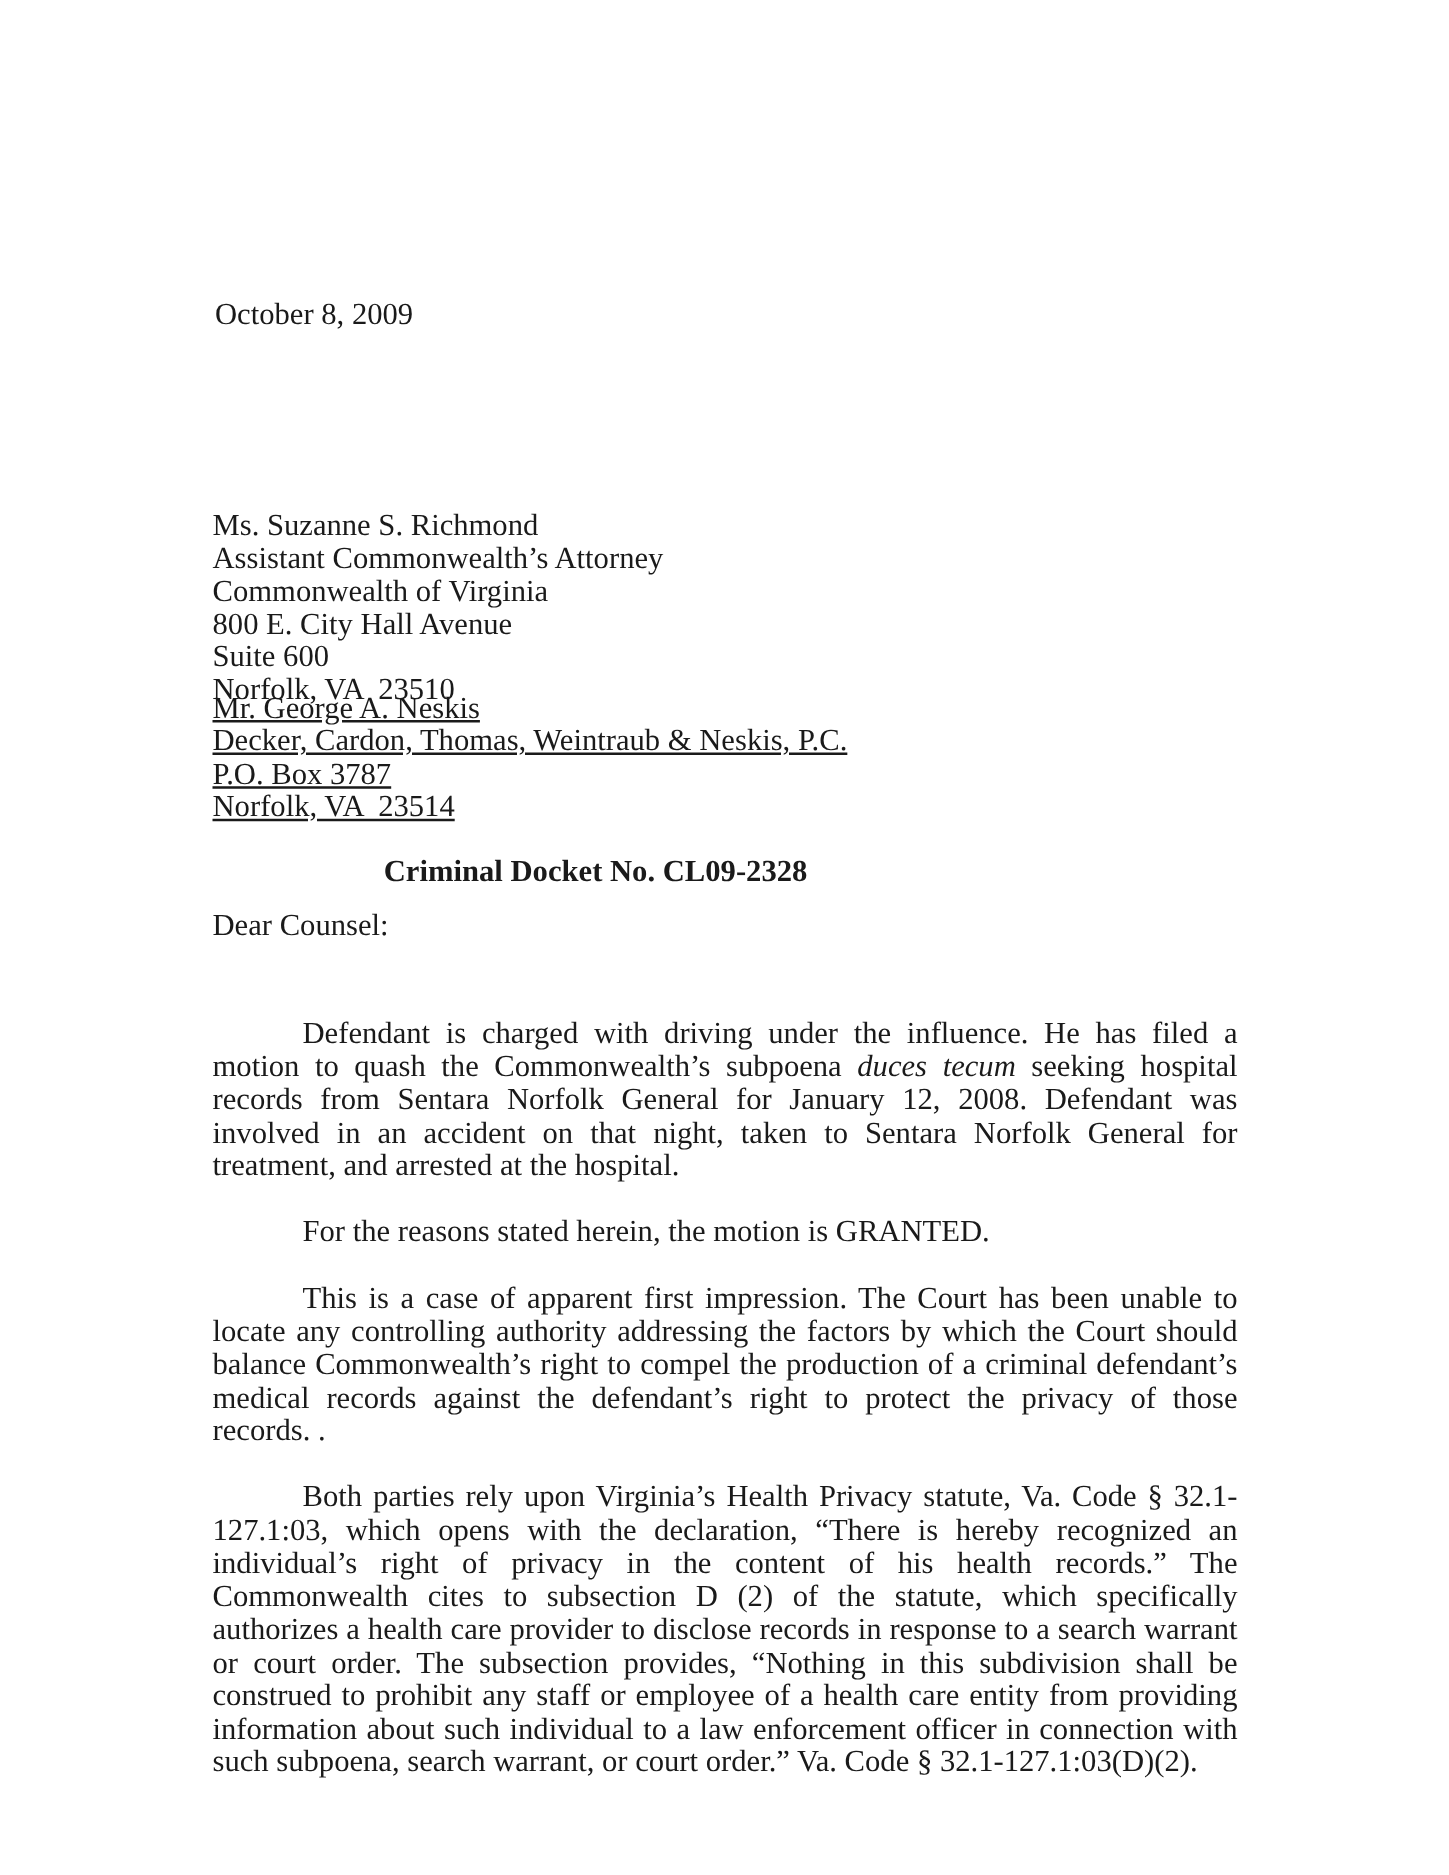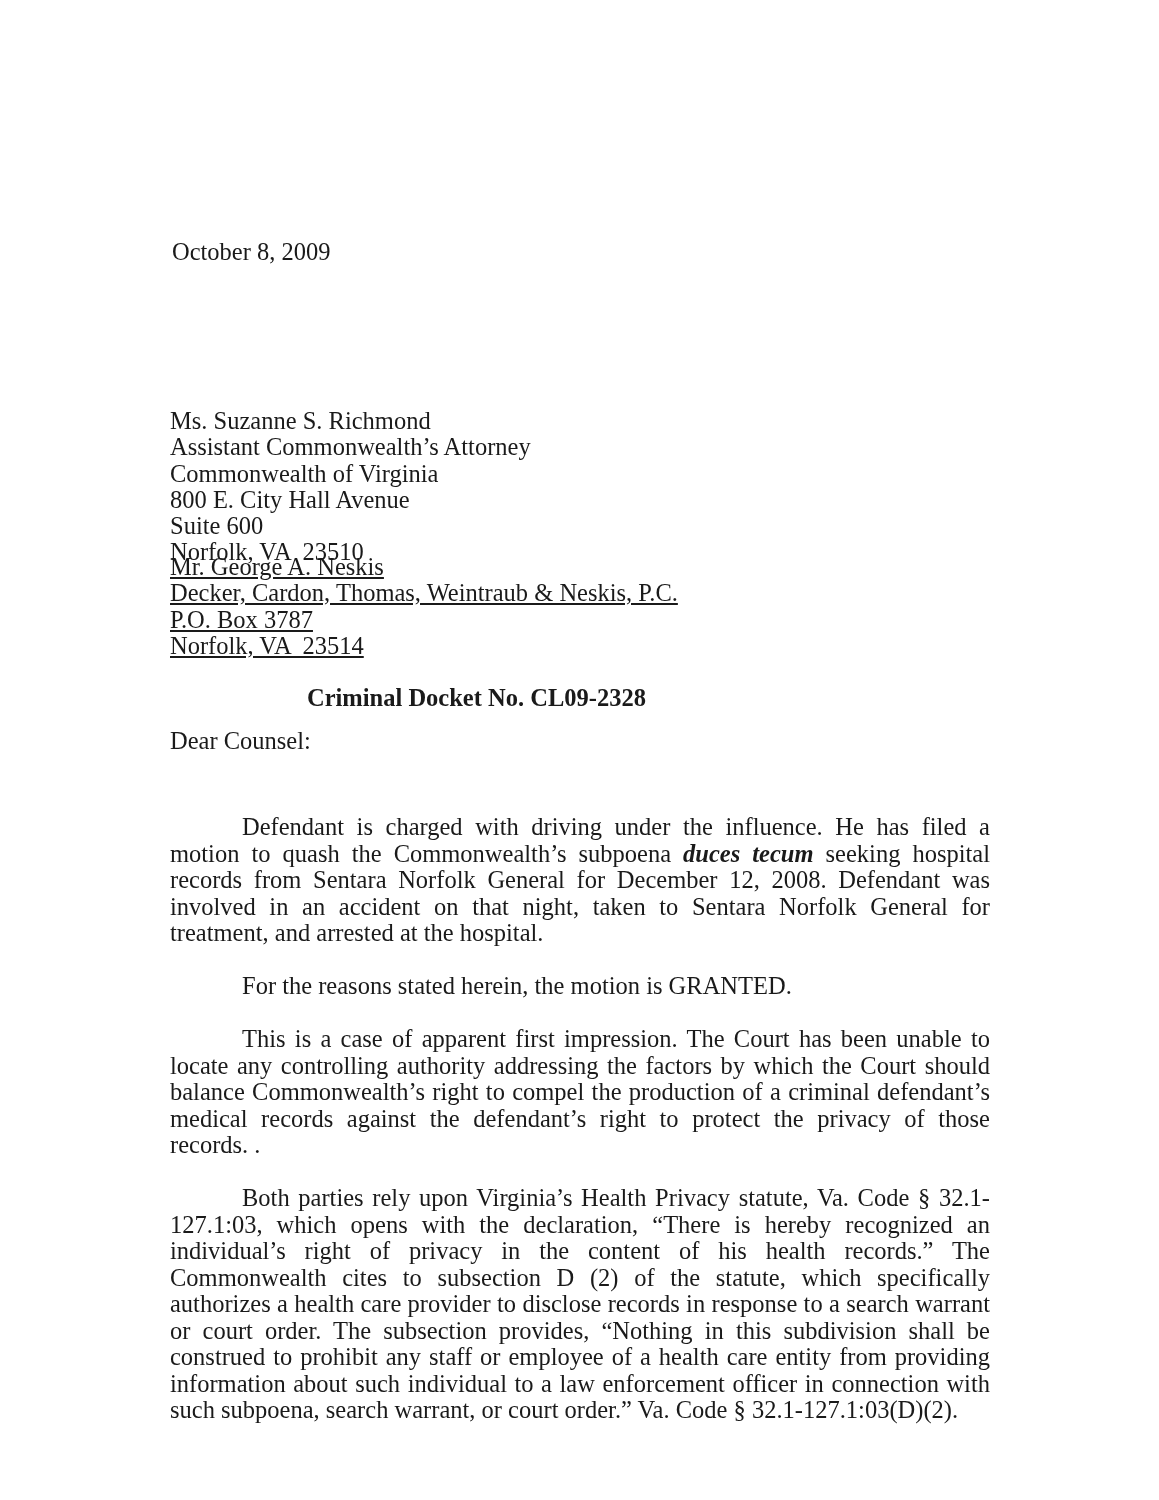--- a/index.html
+++ b/index.html
@@ -105,21 +105,20 @@
     text-align: justify;
     font-size: 24.5px;
     line-height: 26.5px;
     hyphens: none;
   }
   p.para.last {
     margin-bottom: 16px;
   }
   p.para em {
     font-style: italic;
-    font-weight: bold;
   }
 </style>
 </head>
 <body>
 
 <div class="page">
   <div class="sheet">
 
     <div class="date-line">
       <span class="date-inner">October 8, 2009</span>
@@ -141,21 +140,21 @@
       <div class="addr-line">Norfolk, VA  23514</div>
     </div>
 
     <div class="re-block">
       <div class="re-row continuation"><span>Criminal Docket No. CL09-2328</span></div>
     </div>
 
     <div class="salutation">Dear Counsel:</div>
 
     <div class="body-area">
-      <p class="para"><span>Defendant is charged with driving under the influence.  He has filed a motion to quash the Commonwealth’s subpoena </span><em>duces tecum</em><span> seeking hospital records from Sentara Norfolk General for December 12, 2008.  Defendant was involved in an accident on that night, taken to Sentara Norfolk General for treatment, and arrested at the hospital.</span></p>
+      <p class="para"><span>Defendant is charged with driving under the influence.  He has filed a motion to quash the Commonwealth’s subpoena </span><em>duces tecum</em><span> seeking hospital records from Sentara Norfolk General for January 12, 2008.  Defendant was involved in an accident on that night, taken to Sentara Norfolk General for treatment, and arrested at the hospital.</span></p>
 
       <p class="para">For the reasons stated herein, the motion is GRANTED.</p>
 
       <p class="para">This is a case of apparent first impression.  The Court has been unable to locate any controlling authority addressing the factors by which the Court should balance Commonwealth’s right to compel the production of a criminal defendant’s medical records against the defendant’s right to protect the privacy of those records. .</p>
 
       <p class="para last">Both parties rely upon Virginia’s Health Privacy statute, Va. Code § 32.1-127.1:03, which opens with the declaration, “There is hereby recognized an individual’s right of privacy in the content of his health records.”  The Commonwealth cites to subsection D (2) of the statute, which specifically authorizes a health care provider to disclose records in response to a search warrant or court order.  The subsection provides, “Nothing in this subdivision shall be construed to prohibit any staff or employee of a health care entity from providing information about such individual to a law enforcement officer in connection with such subpoena, search warrant, or court order.”  Va. Code § 32.1-127.1:03(D)(2).</p>
     </div>
 
   </div>
 </div>

